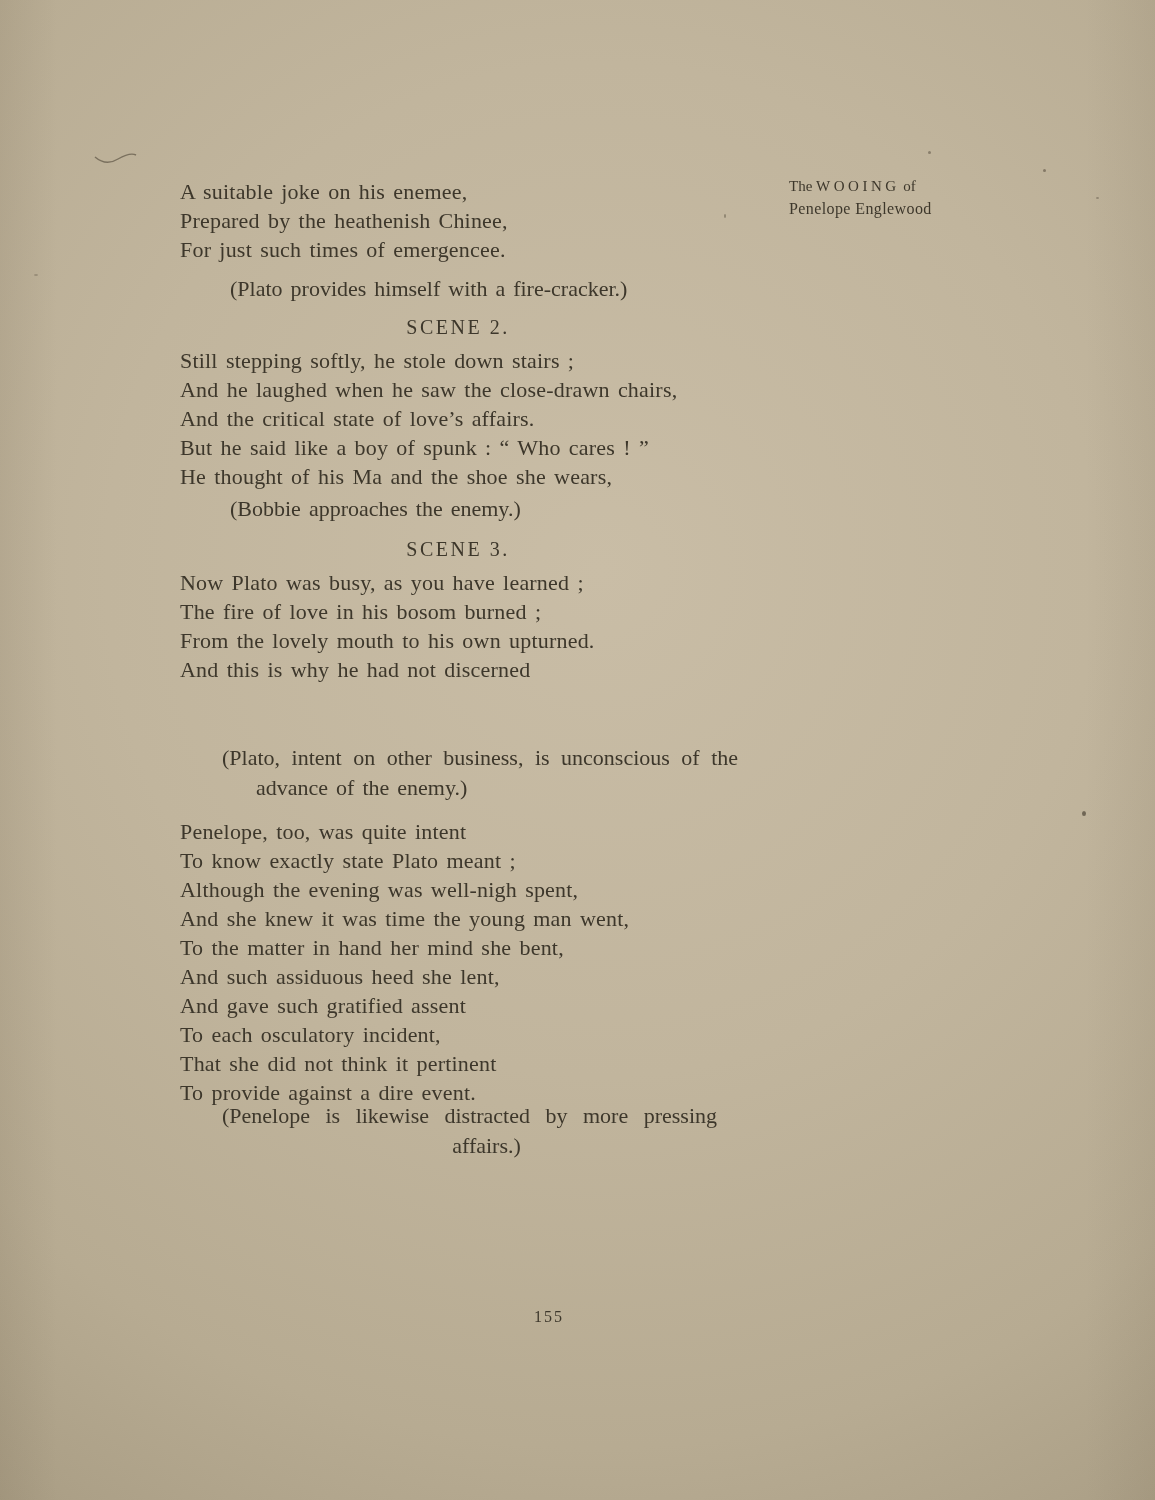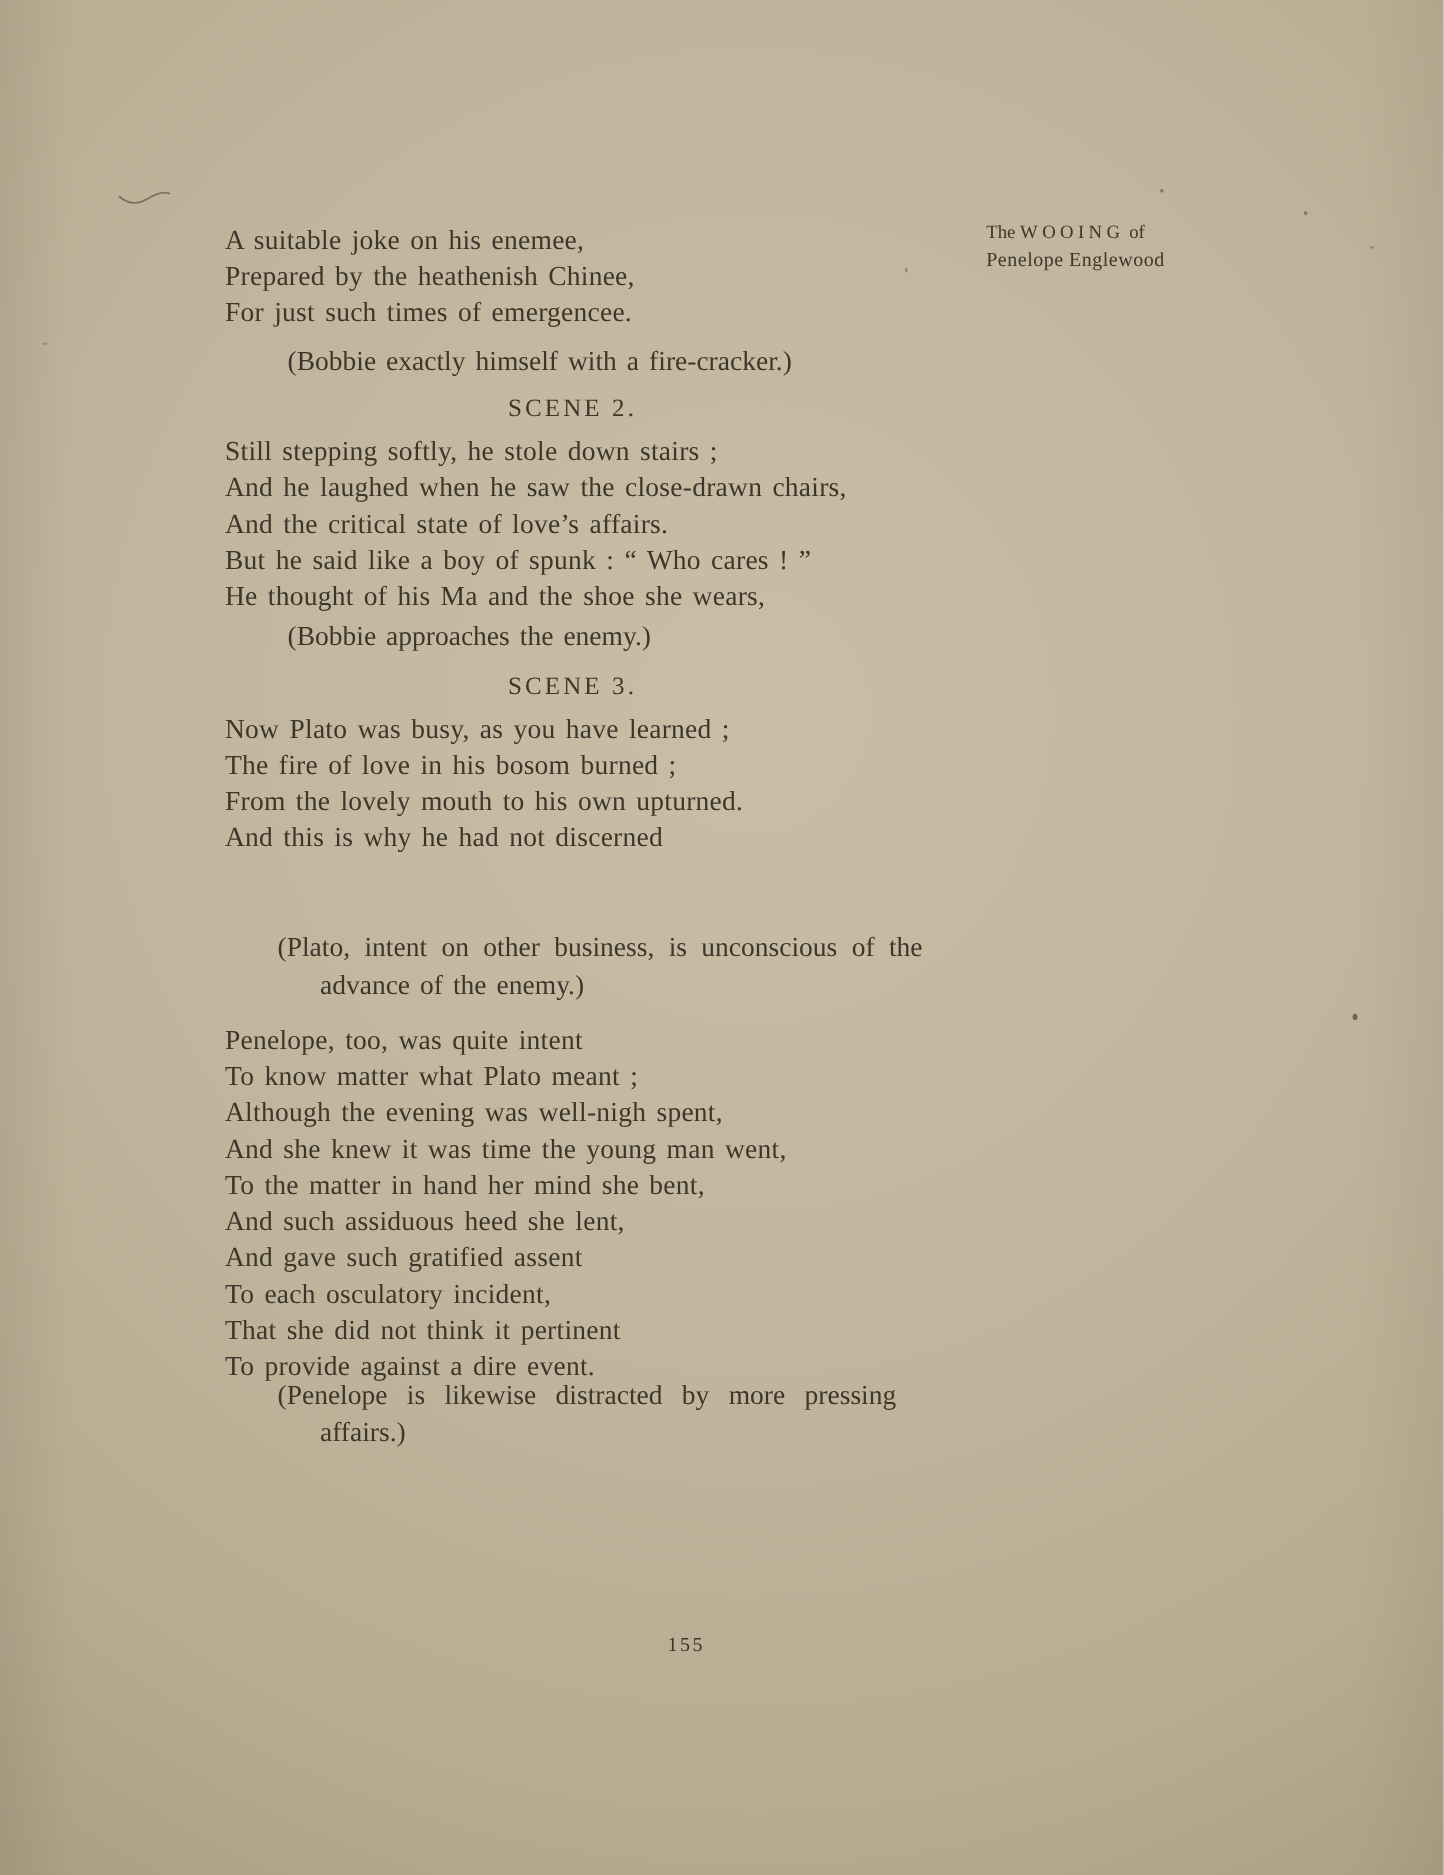--- a/index.html
+++ b/index.html
@@ -56,21 +56,21 @@
     <div class="rh2">Penelope Englewood</div>
   </div>
 
   <div class="block stanza" style="left:180px;top:177px;">
       <div class="line"><span>A suitable joke on his ene</span><span class="it">mee,</span></div>
       <div class="line"><span>Prepared by the heathenish Chinee,</span></div>
       <div class="line"><span>For just such times of emergen</span><span class="it">cee.</span></div>
     </div>
 
   <div class="block direction" style="left:180px;top:274px;">
-      <div class="line"><span class="rm">(</span><span class="it">Bobbie exactly himself with a fire-cracker.</span><span class="rm">)</span></div>
+      <div class="line"><span class="rm">(</span><span class="it">Plato provides himself with a fire-cracker.</span><span class="rm">)</span></div>
     </div>
 
   <div class="block scene" style="left:180px;top:316px;">SCENE 2.</div>
 
   <div class="block stanza" style="left:180px;top:346px;">
       <div class="line"><span>Still stepping softly, he stole down stairs ;</span></div>
       <div class="line"><span>And he laughed when he saw the close-drawn chairs,</span></div>
       <div class="line"><span>And the critical state of love’s affairs.</span></div>
       <div class="line"><span>But he said like a boy of spunk :  “ Who cares ! ”</span></div>
       <div class="line"><span>He thought of his Ma and the shoe she wears,</span></div>
@@ -89,32 +89,32 @@
       <div class="line"><span>And this is why he had not discerned</span></div>
     </div>
 
   <div class="block direction wide" style="left:180px;top:743px;">
       <div class="line spread1"><span class="rm">(</span><span class="it">Plato, intent on other business, is unconscious of the</span></div>
       <div class="line cont"><span class="it">advance of the enemy.</span><span class="rm">)</span></div>
     </div>
 
   <div class="block stanza" style="left:180px;top:817px;">
       <div class="line"><span>Penelope, too, was quite intent</span></div>
-      <div class="line"><span>To know matter what Plato meant ;</span></div>
+      <div class="line"><span>To know exactly state Plato meant ;</span></div>
       <div class="line"><span>Although the evening was well-nigh spent,</span></div>
       <div class="line"><span>And she knew it was time the young man went,</span></div>
       <div class="line"><span>To the matter in hand her mind she bent,</span></div>
       <div class="line"><span>And such assiduous heed she lent,</span></div>
       <div class="line"><span>And gave such gratified assent</span></div>
       <div class="line"><span>To each osculatory incident,</span></div>
       <div class="line"><span>That she did not think it pertinent</span></div>
       <div class="line"><span>To provide against a dire event.</span></div>
     </div>
 
-  <div class="block direction wide" style="left:180px;top:1101px;">
+  <div class="block direction wide" style="left:180px;top:1101px;text-align:center;">
       <div class="line spread2"><span class="rm">(</span><span class="it">Penelope is likewise distracted by more pressing</span></div>
       <div class="line cont"><span class="it">affairs.</span><span class="rm">)</span></div>
     </div>
 
   <div class="block page-number">155</div>
 
   <div class="pencil-mark">
     <svg width="45" height="22" viewBox="0 0 45 22">
       <path d="M2,9 C9,15 17,16 25,11 C32,7 39,5 43,7" fill="none" stroke="#6f6554" stroke-width="1.4" opacity="0.85"></path>
     </svg>

